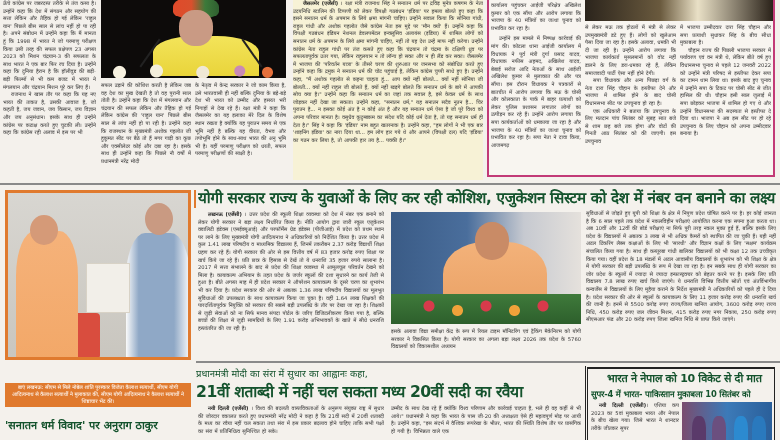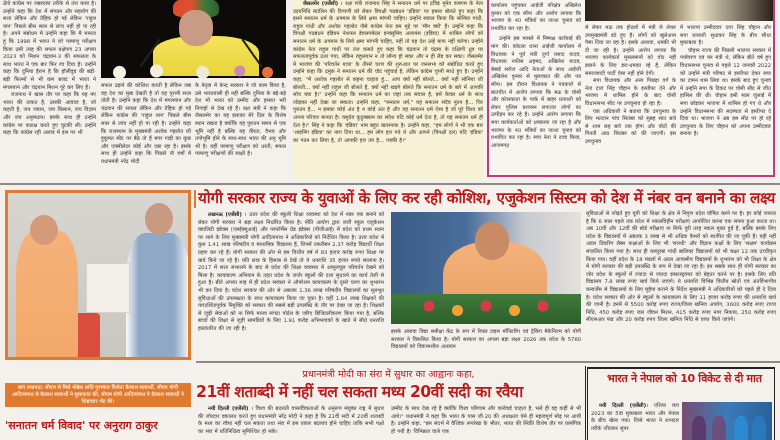--- a/index.html
+++ b/index.html
@@ -29,21 +29,21 @@
   .ph-yogi-kailash .kailash-head { position:absolute; left:137px; top:10px; width:28px; height:32px; border-radius:50%; background:#c99a82; }
   .ph-yogi-kailash .book { position:absolute; left:78px; top:70px; width:44px; height:50px; background:#f2efe9; border:1px solid #d8d2c6; }
   .ph-yogi-kailash .chair { position:absolute; left:64px; top:120px; width:28px; height:46px; background:#d94d3e; border-radius:4px; }
   .caption-orange { background: #e07a2e; color: #fff; font-size: 5.2px; line-height: 7px; padding: 2px 4px; text-align: center; }
   .ph-yogi-speech { background: linear-gradient(90deg,#3a5b86 0%, #4a6e9c 40%, #c6c9d0 70%, #e5e1dc 100%); }
   .ph-yogi-speech .yogi2 { position:absolute; left:52px; top:30px; width:104px; height:80px; border-radius:40% 40% 0 0; background: linear-gradient(180deg,#f3b27a,#e99f62); }
   .ph-yogi-speech .yogi2-head { position:absolute; left:84px; top:10px; width:34px; height:38px; border-radius:48%; background:#c98b66; }
   .ph-yogi-speech .flowers2 { position:absolute; left:0; bottom:0; width:100%; height:30px; background: radial-gradient(circle at 20% 40%, #d83a4b 5px, transparent 6px), radial-gradient(circle at 35% 55%, #f0a23a 5px, transparent 6px), radial-gradient(circle at 50% 40%, #d83a4b 5px, transparent 6px), radial-gradient(circle at 65% 55%, #f0a23a 5px, transparent 6px), radial-gradient(circle at 80% 40%, #d83a4b 5px, transparent 6px), linear-gradient(180deg,#3f7a3b,#2d5f2c); }
   .ph-cricket { background: linear-gradient(90deg,#7a4c6e,#3c7ab8 50%,#2a5f9a); }
   .ph-cricket .p { position:absolute; top:14px; width:14px; height:30px; border-radius:40% 40% 0 0; }
-  .headline { font-family: "DejaVu Sans", sans-serif; font-weight: bold; color: #b91c1c; white-space: nowrap; overflow: hidden; }
+  .headline { font-family: "DejaVu Sans", sans-serif; font-weight: bold; color: #14532d; white-space: nowrap; overflow: hidden; }
 </style>
 </head>
 <body>
 
 <div class="abs txt" style="left:3px; top:0; width:93px; height:180px;">
   <p style="text-indent:0">ऊँचे कांग्रेस पर जबरदस्त तरीके से तंज कसा है। उन्होंने कहा कि देश में संगठन और सहयोग की सत्ता लेकिन और तैहिक हो गई लेकिन 'राहुल यान' पिछले बीस साल से लांच नहीं हो पा रही है। अपने संबोधन में उन्होंने कहा कि मैं मानता हूं कि 1998 में भारत ने जो परमाणु परीक्षण किया उसी तरह की सफल प्रक्षेपण 23 अगस्त 2023 को मिशन चंद्रयान-3 की सफलता के साथ भारत ने एक बार फिर रच दिया है। उन्होंने कहा कि दुनिया हैरान है कि हॉलीवुड की बड़ी-बड़ी फिल्मों से भी कम बजट में भारत ने मंगलयान और चंद्रयान मिशन पूरे कर लिए हैं।</p>
   <p>राजनाथ ने खास तौर पर कहा कि यह नए भारत की ताकत है, उसकी आवाज है, जो कहती है, जय जवान, जय किसान, जय विज्ञान और जय अनुसंधान। इसके साथ ही उन्होंने कांग्रेस पर कटाक्ष करते हुए चुटकी ली। उन्होंने कहा कि कांग्रेस रही अलाव में इस पर भी</p>
 </div>
 
 <div class="abs photo ph-rajnath" style="left:101px; top:0; width:185px; height:78px;">
@@ -104,32 +104,33 @@
   <div class="flowers2"></div>
 </div>
 <div class="abs txt" style="left:391px; top:328px; width:190px; height:30px;">इसके अलावा विद्या समीक्षा केंद्र के रूप में रियल टाइम मॉनिटरिंग एवं ट्रैकिंग मैकेनिज्म को योगी सरकार ने विकसित किया है। योगी सरकार का अगला बड़ा लक्ष्य 2026 तक प्रदेश के 5760 विद्यालयों को विकासशील अध्ययन</div>
 
 <div class="abs txt" style="left:586px; top:210px; width:190px; height:148px;">सुविधाओं से जोड़ते हुए यूपी को शिक्षा के क्षेत्र में निपुण प्रदेश घोषित करने पर है। हर कोई जानता है कि 6 साल पहले तक प्रदेश में नकलविहीन परीक्षाएं आयोजित करना एक सपना हुआ करता था। अब 10वीं और 12वीं की बोर्ड परीक्षाएं ना सिर्फ पूरी तरह नकल मुक्त हुई हैं, बल्कि इसके लिए प्रदेश के विद्यालयों में अबतक 3 लाख से भी अधिक कैमरों को स्थापित की जा चुकी हैं। यही नहीं अटल टिंकरिंग लैब्स कक्षाओं के लिए भी 'सारथी' और विज्ञान कक्षों के लिए 'सक्षम' कार्यक्रम संचालित किया गया है। साथ ही कस्तूरबा गांधी बालिका विद्यालयों को भी कक्षा 12 तक उच्चीकृत किया गया। वहीं प्रदेश के 18 मंडलों में अटल आवासीय विद्यालयों के शुभारंभ को भी शिक्षा के क्षेत्र में योगी सरकार की बड़ी उपलब्धि के रूप में देखा जा रहा है। इन सबके साथ ही योगी सरकार का जोर प्रदेश के स्कूलों में ज्यादा से ज्यादा इन्फ्रास्ट्रक्चर को बेहतर करने पर है। इसके लिए प्रति विद्यालय 7.8 लाख रुपए खर्च किये जाएंगे। ये धनराशि विभिन्न वित्तीय स्रोतों एवं अंतर्विभागीय कन्वर्जेंस से विद्यालयों के लिए मुहैया कराने के निर्देश मुख्यमंत्री ने अधिकारियों को पहले ही दे दिया है। प्रदेश सरकार की ओर से स्कूलों के कायाकल्प के लिए 11 हजार करोड़ रुपए की धनराशि खर्च की जानी है। इनमें से 5500 करोड़ रुपए राज्य/जिला खनिज आयोग, 3600 करोड़ रुपए राज्य निधि, 450 करोड़ रुपए जल जीवन मिशन, 415 करोड़ रुपए नगर निकाय, 250 करोड़ रुपए सीएसआर फंड और 20 करोड़ रुपए जिला खनिज निधि से प्राप्त किये जाएंगे।</div>
 
 <div class="abs divider" style="left:196px; top:361px; width:584px;"></div>
 
 <div class="abs headline" style="left:5px; top:418px; width:188px; font-size:11px; line-height:16px;">'सनातन धर्म विवाद' पर अनुराग ठाकुर</div>
 
-<div class="abs headline" style="left:196px; top:367px; width:385px; text-align:center; font-size:9.5px; line-height:13px; font-weight:normal;">प्रधानमंत्री मोदी का संरा में सुधार का आह्वानः कहा,</div>
+<div class="abs headline" style="left:196px; top:367px; width:385px; font-size:9.5px; line-height:13px; font-weight:normal;">प्रधानमंत्री मोदी का संरा में सुधार का आह्वानः कहा,</div>
 <div class="abs headline" style="left:196px; top:381px; width:385px; text-align:left; font-size:15.6px; line-height:22px; letter-spacing:-0.4px;">21वीं शताब्दी में नहीं चल सकता मध्य 20वीं सदी का रवैया</div>
 
 <div class="abs txt" style="left:198px; top:405px; width:186px; height:35px;">
   <p style="text-indent:10px;"><span class="dl">नयी दिल्ली (एजेंसी)</span> । <span>विश्व की बदलती वास्तविकताओं के अनुरूप संयुक्त राष्ट्र में सुधार की जोरदार वकालत करते हुए प्रधानमंत्री नरेंद्र मोदी ने कहा है कि 21वीं सदी में 20वीं शताब्दी के मध्य का रवैया नहीं चल सकता तथा संरा में इस प्रकार बदलाव होने चाहिए ताकि सभी पक्षों का संरा में प्रतिनिधित्व सुनिश्चित हो सके।</span></p>
 </div>
 <div class="abs txt" style="left:391px; top:405px; width:190px; height:35px;">उम्मीद के साथ देख रहे हैं क्योंकि विश्व परिणाम और कार्रवाई चाहता है, भले ही वह कहीं से भी आये।" प्रधानमंत्री ने कहा कि भारत के पास जी-20 की अध्यक्षता ऐसे ही महत्वपूर्ण मोड़ पर आयी है। उन्होंने कहा, "इस संदर्भ में वैश्विक रूपरेखा के भीतर, भारत की स्थिति विशेष तौर पर प्रासंगिक हो गयी है। विभिन्नता वाले एक</div>
 
 <div class="abs vrule" style="left:585px; top:366px; height:74px; background:#222;"></div>
 
 <div class="abs" style="left:587px; top:367px; width:188px; height:73px; border-top:2px solid #222; border-left:1px solid #222; border-right:1px solid #222;">
   <div class="headline" style="position:absolute; left:19px; top:2px; width:182px; font-size:11px; line-height:16px; letter-spacing:-0.3px;">भारत ने नेपाल को 10 विकेट से दी मात</div>
+  <div class="headline" style="position:absolute; left:3px; top:19px; width:182px; font-size:8.4px; line-height:12px; letter-spacing:-0.2px;">सुपर-4 में भारत- पाकिस्तान मुकाबला 10 सितंबर को</div>
   <div class="txt" style="position:absolute; left:3px; top:33px; width:88px; height:38px;">
     <p style="text-indent:8px;"><span class="dl">नयी दिल्ली (एजेंसी)</span><span>। एशिया कप 2023 का 5वां मुकाबला भारत और नेपाल के बीच खेला गया। जिसे भारत ने शानदार तरीके जीतकर सुपर</span></p>
   </div>
   <div class="photo ph-cricket" style="position:absolute; left:94px; top:33px; width:90px; height:40px;">
     <div class="p" style="left:10px; background:#5a3a6a;"></div>
     <div class="p" style="left:30px; background:#6b4f7f;"></div>
     <div class="p" style="left:52px; background:#2c8ad0;"></div>
     <div class="p" style="left:70px; background:#2a79bd;"></div>
   </div>
 </div>

